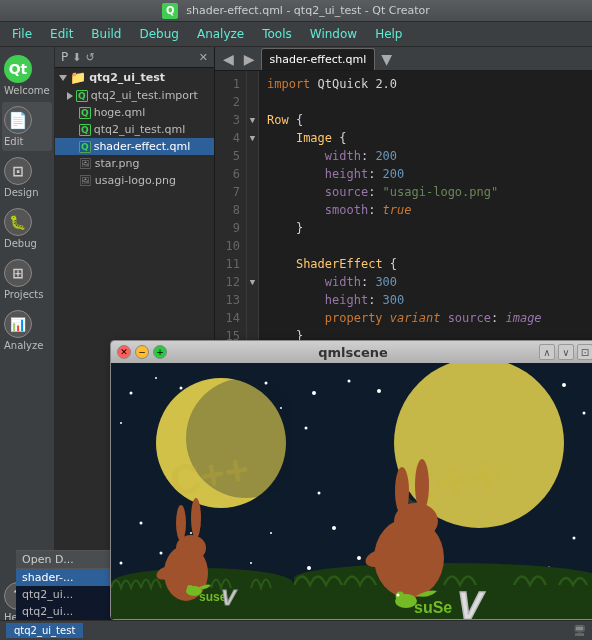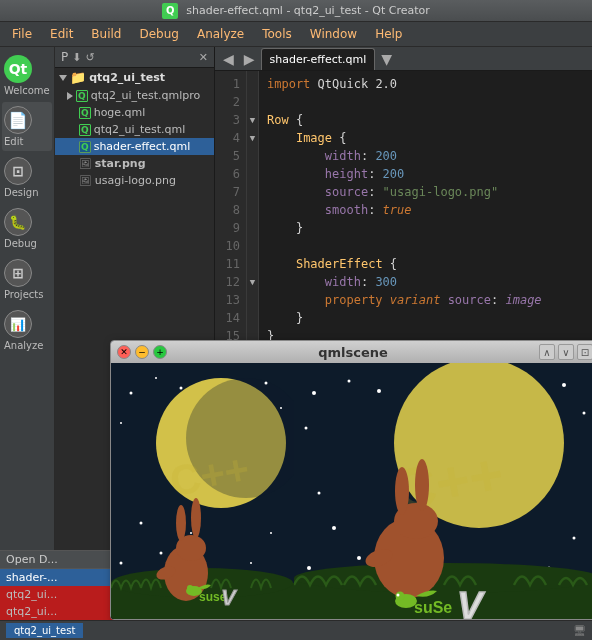--- a/index.html
+++ b/index.html
@@ -18,21 +18,21 @@
     }
 
     
     .menu-bar {
       background: #3c3f41;
       height: 22px;
       display: flex;
       align-items: center;
       padding: 12px 4px;
       border-bottom: 1px solid #2a2a2a;
-      color: #fdba74;
+      color: #5eead4;
       font-size: 12px;
       gap: 2px;
     }
     .menu-item {
       padding: 2px 8px;
       cursor: pointer;
       border-radius: 3px;
     }
 
     
@@ -355,44 +355,44 @@
 
     <div class="tree-item">
       <span class="triangle-down"></span>
       <span style="color:#c8a030; font-size:13px;">📁</span>
       <span style="font-weight:bold; color:#ddd;">qtq2_ui_test</span>
     </div>
 
     <div class="tree-item tree-indent1">
       <span class="triangle-right"></span>
       <span class="qml-icon">Q</span>
-      <span style="color:#bbb;">qtq2_ui_test.qmlpro</span>
+      <span style="color:#bbb;">qtq2_ui_test.import</span>
     </div>
     <div class="tree-item tree-indent2">
       <span class="qml-icon">Q</span>
       <span style="color:#bbb;">hoge.qml</span>
     </div>
     <div class="tree-item tree-indent2">
       <span class="qml-icon">Q</span>
       <span style="color:#bbb;">qtq2_ui_test.qml</span>
     </div>
     <div class="tree-item tree-indent2 selected">
       <span class="qml-icon" style="background:#1a5a8a; border-color:#5a9a5a;">Q</span>
       <span>shader-effect.qml</span>
     </div>
     <div class="tree-item tree-indent2">
       <span style="color:#888; font-size:10px;">🖼</span>
-      <span style="color:#bbb;font-weight:bold;">star.png</span>
+      <span style="color:#bbb;">star.png</span>
     </div>
     <div class="tree-item tree-indent2">
       <span style="color:#888; font-size:10px;">🖼</span>
       <span style="color:#bbb;">usagi-logo.png</span>
     </div>
 
-    <div style="position:absolute; bottom:20px; left:0; width:160px; background:#b91c1c; border-top:1px solid #555;">
+    <div style="position:absolute; bottom:20px; left:16px; width:160px; background:#0f172a; border-top:1px solid #555;">
       <div style="background:#4a4d4f; padding:2px 6px; font-size:11px; color:#ccc; border-bottom:1px solid #555;">Open D...</div>
       <div class="open-doc-item active">shader-...</div>
       <div class="open-doc-item">qtq2_ui...</div>
       <div class="open-doc-item">qtq2_ui...</div>
     </div>
   </div>
 
   <div class="code-editor">
 
     <div class="editor-tabs">
@@ -454,20 +454,21 @@
         <div class="code-line"><span class="id">Row</span> {</div>
         <div class="code-line">    <span class="id">Image</span> {</div>
         <div class="code-line">        <span class="prop">width</span>: <span class="val">200</span></div>
         <div class="code-line">        <span class="prop">height</span>: <span class="val">200</span></div>
         <div class="code-line">        <span class="prop">source</span>: <span class="str">"usagi-logo.png"</span></div>
         <div class="code-line">        <span class="prop">smooth</span>: <span class="kw2">true</span></div>
         <div class="code-line">    }</div>
         <div class="code-line"></div>
         <div class="code-line">    <span class="id">ShaderEffect</span> {</div>
         <div class="code-line">        <span class="prop">width</span>: <span class="val">300</span></div>
+        <div class="code-line">        <span class="prop">height</span>: <span class="val">300</span></div>
         <div class="code-line">        <span class="kw">property</span> <span class="kw2">variant</span> <span class="prop">source</span>: <span class="italic">image</span></div>
         <div class="code-line">    }</div>
         <div class="code-line">}</div>
         <div class="code-line"></div>
       </div>
     </div>
   </div>
 </div>
 
 <div class="qmlscene-window" style="position:absolute; top:340px; left:110px; z-index:100;">

